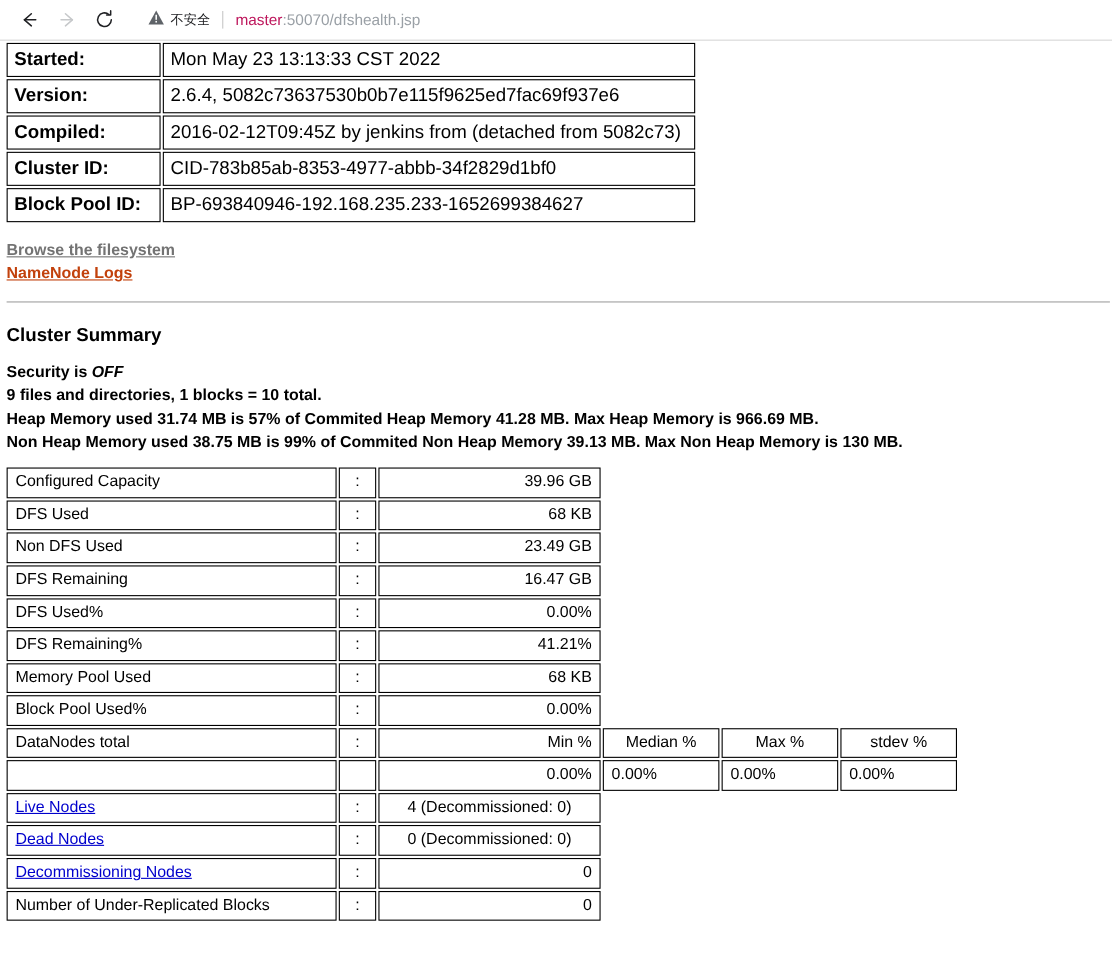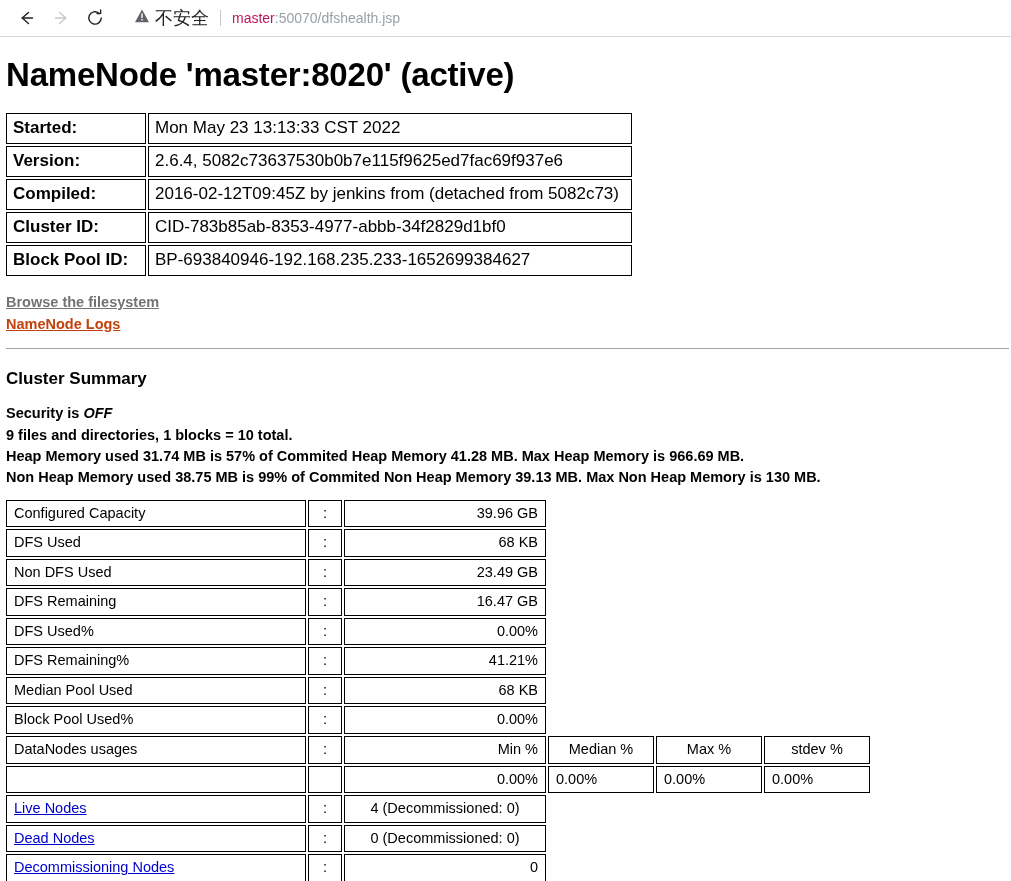--- a/index.html
+++ b/index.html
@@ -46,21 +46,21 @@
     padding: 0 12px;
     box-sizing: border-box;
   }
   .security-chip {
     display: flex;
     align-items: center;
     gap: 5px;
     flex: none;
   }
   .security-label {
-    font-size: 18px;
+    font-size: 12px;
     color: #202124;
     white-space: nowrap;
   }
   .omni-divider {
     width: 1px;
     height: 16px;
     background: #c8c8c8;
     margin: 0 11px;
     flex: none;
   }
@@ -221,21 +221,20 @@
       </span>
       <span class="security-label">不安全</span>
     </div>
     <div class="omni-divider"></div>
     <div class="url-text"><span class="url-host">master</span><span class="url-path">:50070/dfshealth.jsp</span></div>
   </div>
 </div>
 
 <div class="page">
 
-  <h1 class="page-title">NameNode 'master:8020' (active)</h1>
 
   <table class="info-table">
     <tbody>
       <tr>
         <td class="k">Started:</td>
         <td class="v">Mon May 23 13:13:33 CST 2022</td>
       </tr>
       <tr>
         <td class="k">Version:</td>
         <td class="v">2.6.4, 5082c73637530b0b7e115f9625ed7fac69f937e6</td>
@@ -297,32 +296,32 @@
         <td class="st-label">DFS Used%</td>
         <td class="st-colon">:</td>
         <td class="st-value">0.00%</td>
       </tr>
       <tr>
         <td class="st-label">DFS Remaining%</td>
         <td class="st-colon">:</td>
         <td class="st-value">41.21%</td>
       </tr>
       <tr>
-        <td class="st-label">Median Pool Used</td>
+        <td class="st-label">Memory Pool Used</td>
         <td class="st-colon">:</td>
         <td class="st-value">68 KB</td>
       </tr>
       <tr>
         <td class="st-label">Block Pool Used%</td>
         <td class="st-colon">:</td>
         <td class="st-value">0.00%</td>
       </tr>
 
       <tr>
-        <td class="st-label">DataNodes usages</td>
+        <td class="st-label">DataNodes total</td>
         <td class="st-colon">:</td>
         <td class="st-value">Min %</td>
         <td class="st-extra">Median %</td>
         <td class="st-extra">Max %</td>
         <td class="st-extra">stdev %</td>
       </tr>
       <tr>
         <td class="st-label">&nbsp;</td>
         <td class="st-colon blank">&nbsp;</td>
         <td class="st-value">0.00%</td>

